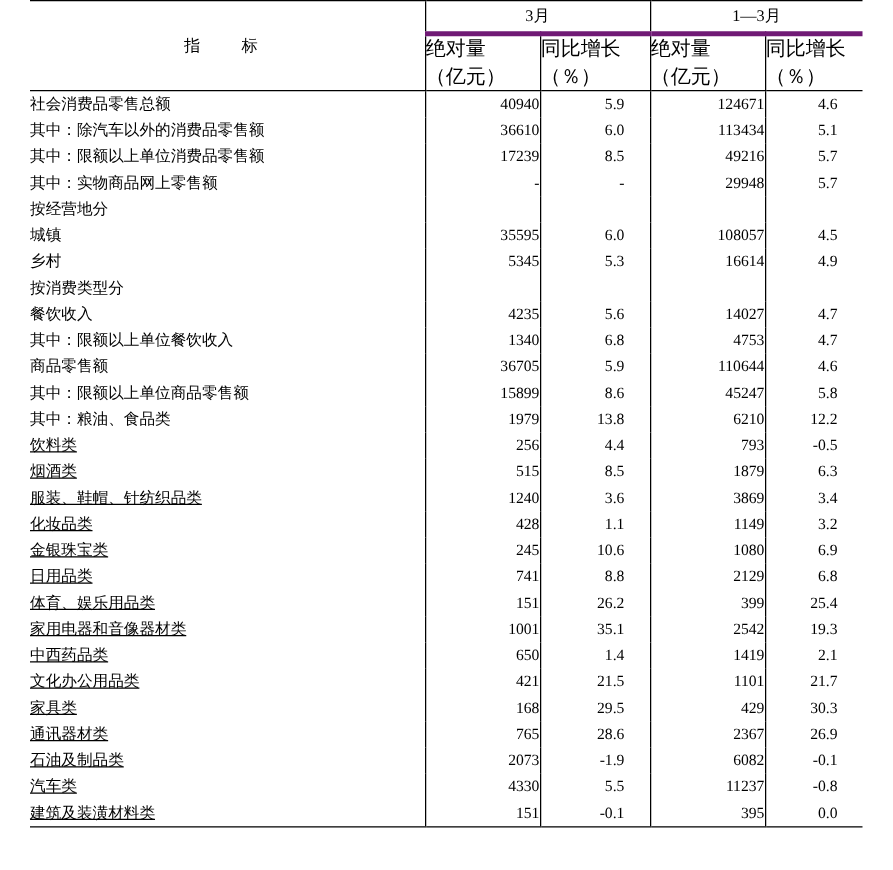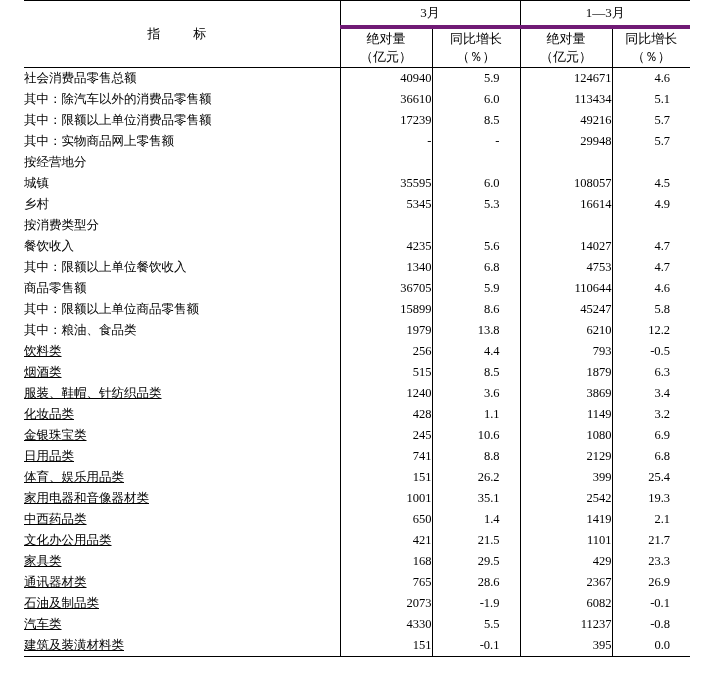--- a/index.html
+++ b/index.html
@@ -43,22 +43,21 @@
   .hdr-top-line td {
     border-top: 1.4px solid #000;
   }
   .head-row1 td {
     height: 24px;
     text-align: center;
     font-size: 13px;
   }
   .head-row2 td {
     height: 38px;
-    text-align: center;
-    font-size: 13px;
+    font-size: 16px;
     line-height: 1.35;
   }
   .vline-l { border-left: 1px solid #000; }
   .hline-b { border-bottom: 4px solid #701a75; }
 
   .idx-head {
     text-align: center;
     letter-spacing: 10px;
     padding-left: 10px;
     font-size: 13px;
@@ -285,21 +284,21 @@
           <td class="num vline-l">421</td>
           <td class="num vline-l pct">21.5</td>
           <td class="num vline-l">1101</td>
           <td class="num vline-l pct">21.7</td>
         </tr>
         <tr>
           <td class="label ind4">家具类</td>
           <td class="num vline-l">168</td>
           <td class="num vline-l pct">29.5</td>
           <td class="num vline-l">429</td>
-          <td class="num vline-l pct">23.3</td>
+          <td class="num vline-l pct">30.3</td>
         </tr>
         <tr>
           <td class="label ind4">通讯器材类</td>
           <td class="num vline-l">765</td>
           <td class="num vline-l pct">28.6</td>
           <td class="num vline-l">2367</td>
           <td class="num vline-l pct">26.9</td>
         </tr>
         <tr>
           <td class="label ind4">石油及制品类</td>

